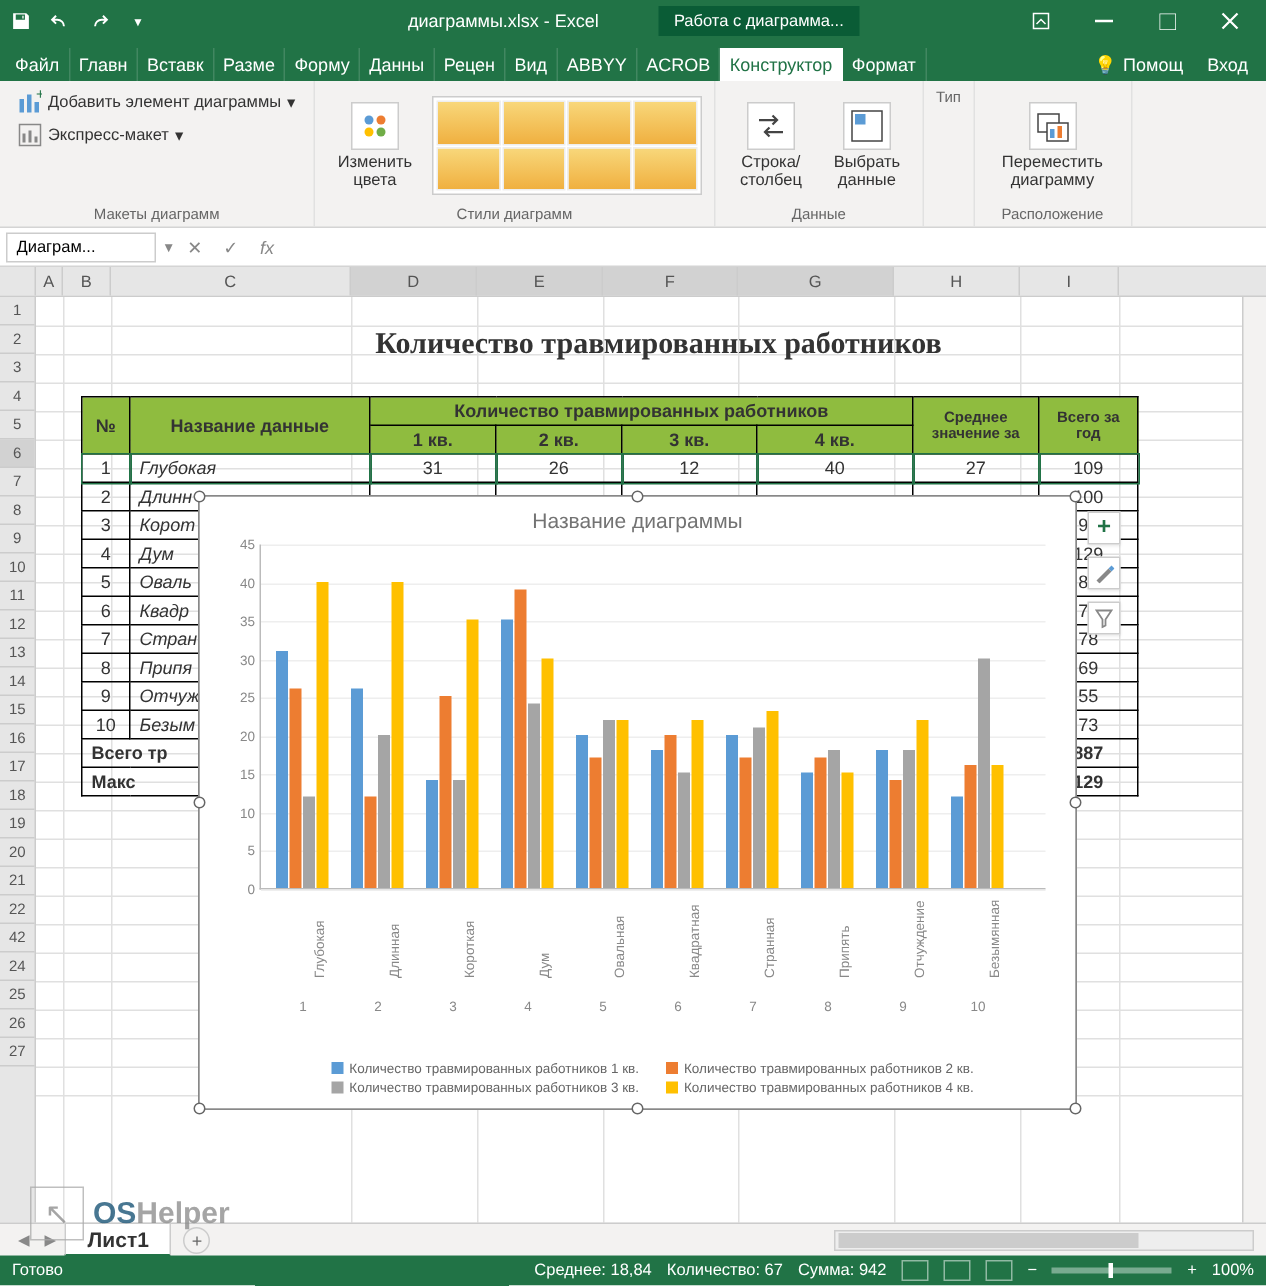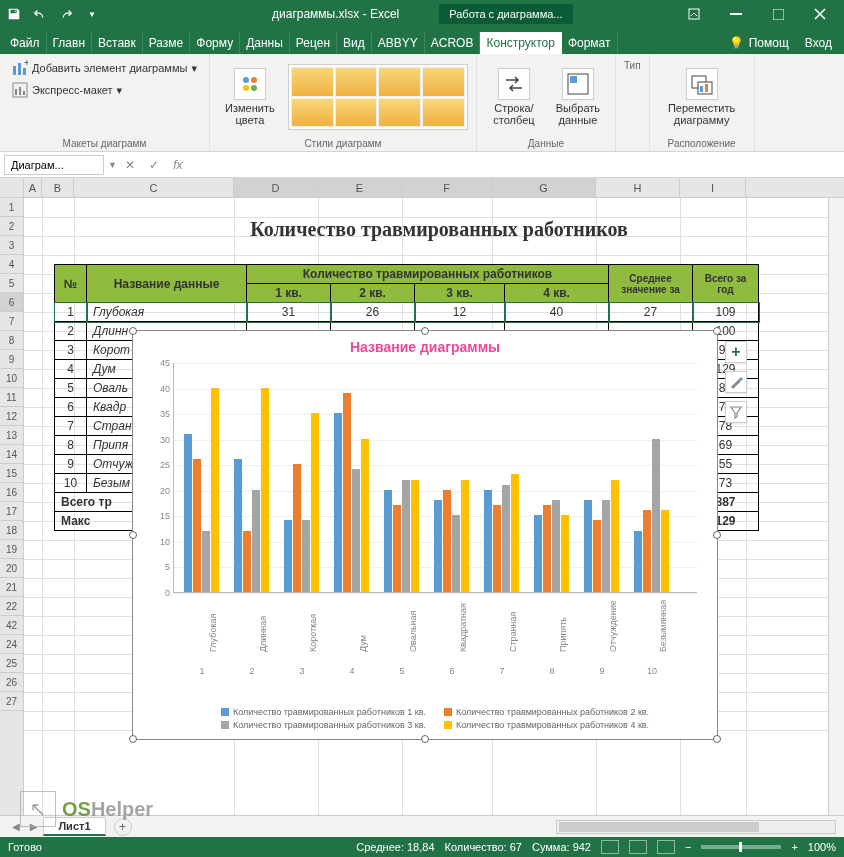--- a/index.html
+++ b/index.html
@@ -66,57 +66,57 @@
 .data-table .sel-row td { outline:1px solid #217346; }
 .data-table .total td { font-weight:bold; }
 
 
 .chart-box { position:absolute; left:108px; top:132px; width:586px; height:410px; background:#fff; border:1px solid #999; }
 .chart-sel { position:absolute; inset:-1px; border:1px solid #888; pointer-events:none; }
 .chart-handle { position:absolute; width:8px; height:8px; background:#fff; border:1px solid #666; border-radius:50%; }
 .h-tl{top:-4px;left:-4px}.h-tr{top:-4px;right:-4px}.h-bl{bottom:-4px;left:-4px}.h-br{bottom:-4px;right:-4px}
 .h-tc{top:-4px;left:50%;margin-left:-4px}.h-bc{bottom:-4px;left:50%;margin-left:-4px}
 .h-lc{left:-4px;top:50%;margin-top:-4px}.h-rc{right:-4px;top:50%;margin-top:-4px}
-.chart-title { text-align:center; font-size:14px; color:#ec4899; padding:8px 0 4px;font-weight:bold; }
+.chart-title { text-align:center; font-size:14px; color:#737373; padding:8px 0 4px; }
 .chart-plot { position:relative; margin:4px 20px 0 40px; height:230px; border-left:1px solid #bbb; border-bottom:1px solid #bbb; }
 .ytick { position:absolute; left:-30px; width:26px; text-align:right; font-size:9px; color:#888; transform:translateY(-50%); }
 .ygrid { position:absolute; left:0; right:0; height:1px; background:#eee; }
 .bar-group { position:absolute; bottom:0; display:flex; gap:1px; align-items:flex-end; }
 .bar { width:8px; }
 .c1{background:#5b9bd5}.c2{background:#ed7d31}.c3{background:#a5a5a5}.c4{background:#ffc000}
 .xcat { position:absolute; bottom:-70px; font-size:9px; color:#888; transform:rotate(-90deg); transform-origin:left top; white-space:nowrap; }
 .xnum { position:absolute; bottom:-84px; font-size:9px; color:#888; text-align:center; width:40px; }
 .legend { position:absolute; bottom:6px; left:30px; right:10px; font-size:9px; color:#666; }
 .legend-row { display:flex; justify-content:center; gap:18px; margin-bottom:3px; }
 .legend-item { display:flex; align-items:center; gap:4px; }
 .legend-sw { width:8px; height:8px; }
 .side-btns { position:absolute; right:-30px; top:10px; display:flex; flex-direction:column; gap:8px; }
 .side-btn { width:22px; height:22px; background:#fff; border:1px solid #ccc; display:flex; align-items:center; justify-content:center; cursor:pointer; box-shadow:0 1px 2px rgba(0,0,0,0.1); }
 
 
 .sheet-tabs { position:absolute; bottom:20px; left:0; right:0; height:22px; background:#f3f2f1; border-top:1px solid #ccc; display:flex; align-items:center; padding:0 8px; gap:2px; }
 .sheet-nav { color:#888; font-size:10px; cursor:pointer; padding:0 4px; }
-.sheet-tab { background:#fff; border:1px solid #ccc; border-bottom:none; padding:2px 14px; font-size:11px; cursor:pointer; }
+.sheet-tab { background:#fff; border:1px solid #ccc; border-bottom:none; padding:2px 14px; font-size:14px; cursor:pointer; }
 .sheet-tab.active { border-bottom:2px solid #217346; font-weight:bold; }
 .sheet-add { width:18px; height:18px; border:1px solid #ccc; border-radius:50%; display:flex; align-items:center; justify-content:center; cursor:pointer; color:#666; margin-left:6px; }
 .hscroll { margin-left:auto; width:280px; height:14px; background:#eee; border:1px solid #ccc; position:relative; }
 .hscroll .thumb { position:absolute; left:2px; top:1px; width:200px; height:10px; background:#ccc; }
 
 
 .statusbar { position:absolute; bottom:0; left:0; right:0; height:20px; background:#217346; color:#fff; display:flex; align-items:center; padding:0 8px; font-size:11px; gap:18px; }
 .statusbar .right { margin-left:auto; display:flex; align-items:center; gap:10px; }
 .view-btn { width:18px; height:14px; border:1px solid rgba(255,255,255,0.5); cursor:pointer; }
 .zoom-slider { width:80px; height:4px; background:rgba(255,255,255,0.4); position:relative; }
 .zoom-slider .zthumb { position:absolute; left:38px; top:-3px; width:3px; height:10px; background:#fff; }
 
 
 .watermark { position:absolute; left:20px; bottom:30px; display:flex; align-items:center; gap:6px; opacity:0.75; }
 .watermark .cursor-ico { width:36px; height:36px; border:1px solid #aaa; display:flex; align-items:center; justify-content:center; font-size:20px; color:#888; }
 .watermark .brand { font-size:20px; font-weight:bold; }
-.watermark .brand .o { color:#4d7c0f; }
+.watermark .brand .o { color:#0c4a6e; }
 .watermark .brand .rest { color:#888; }
 
 svg { display:block; }
 </style>
 </head>
 <body>
 
 <div class="titlebar">
   <div class="qat">
     <span class="qat-icon">

